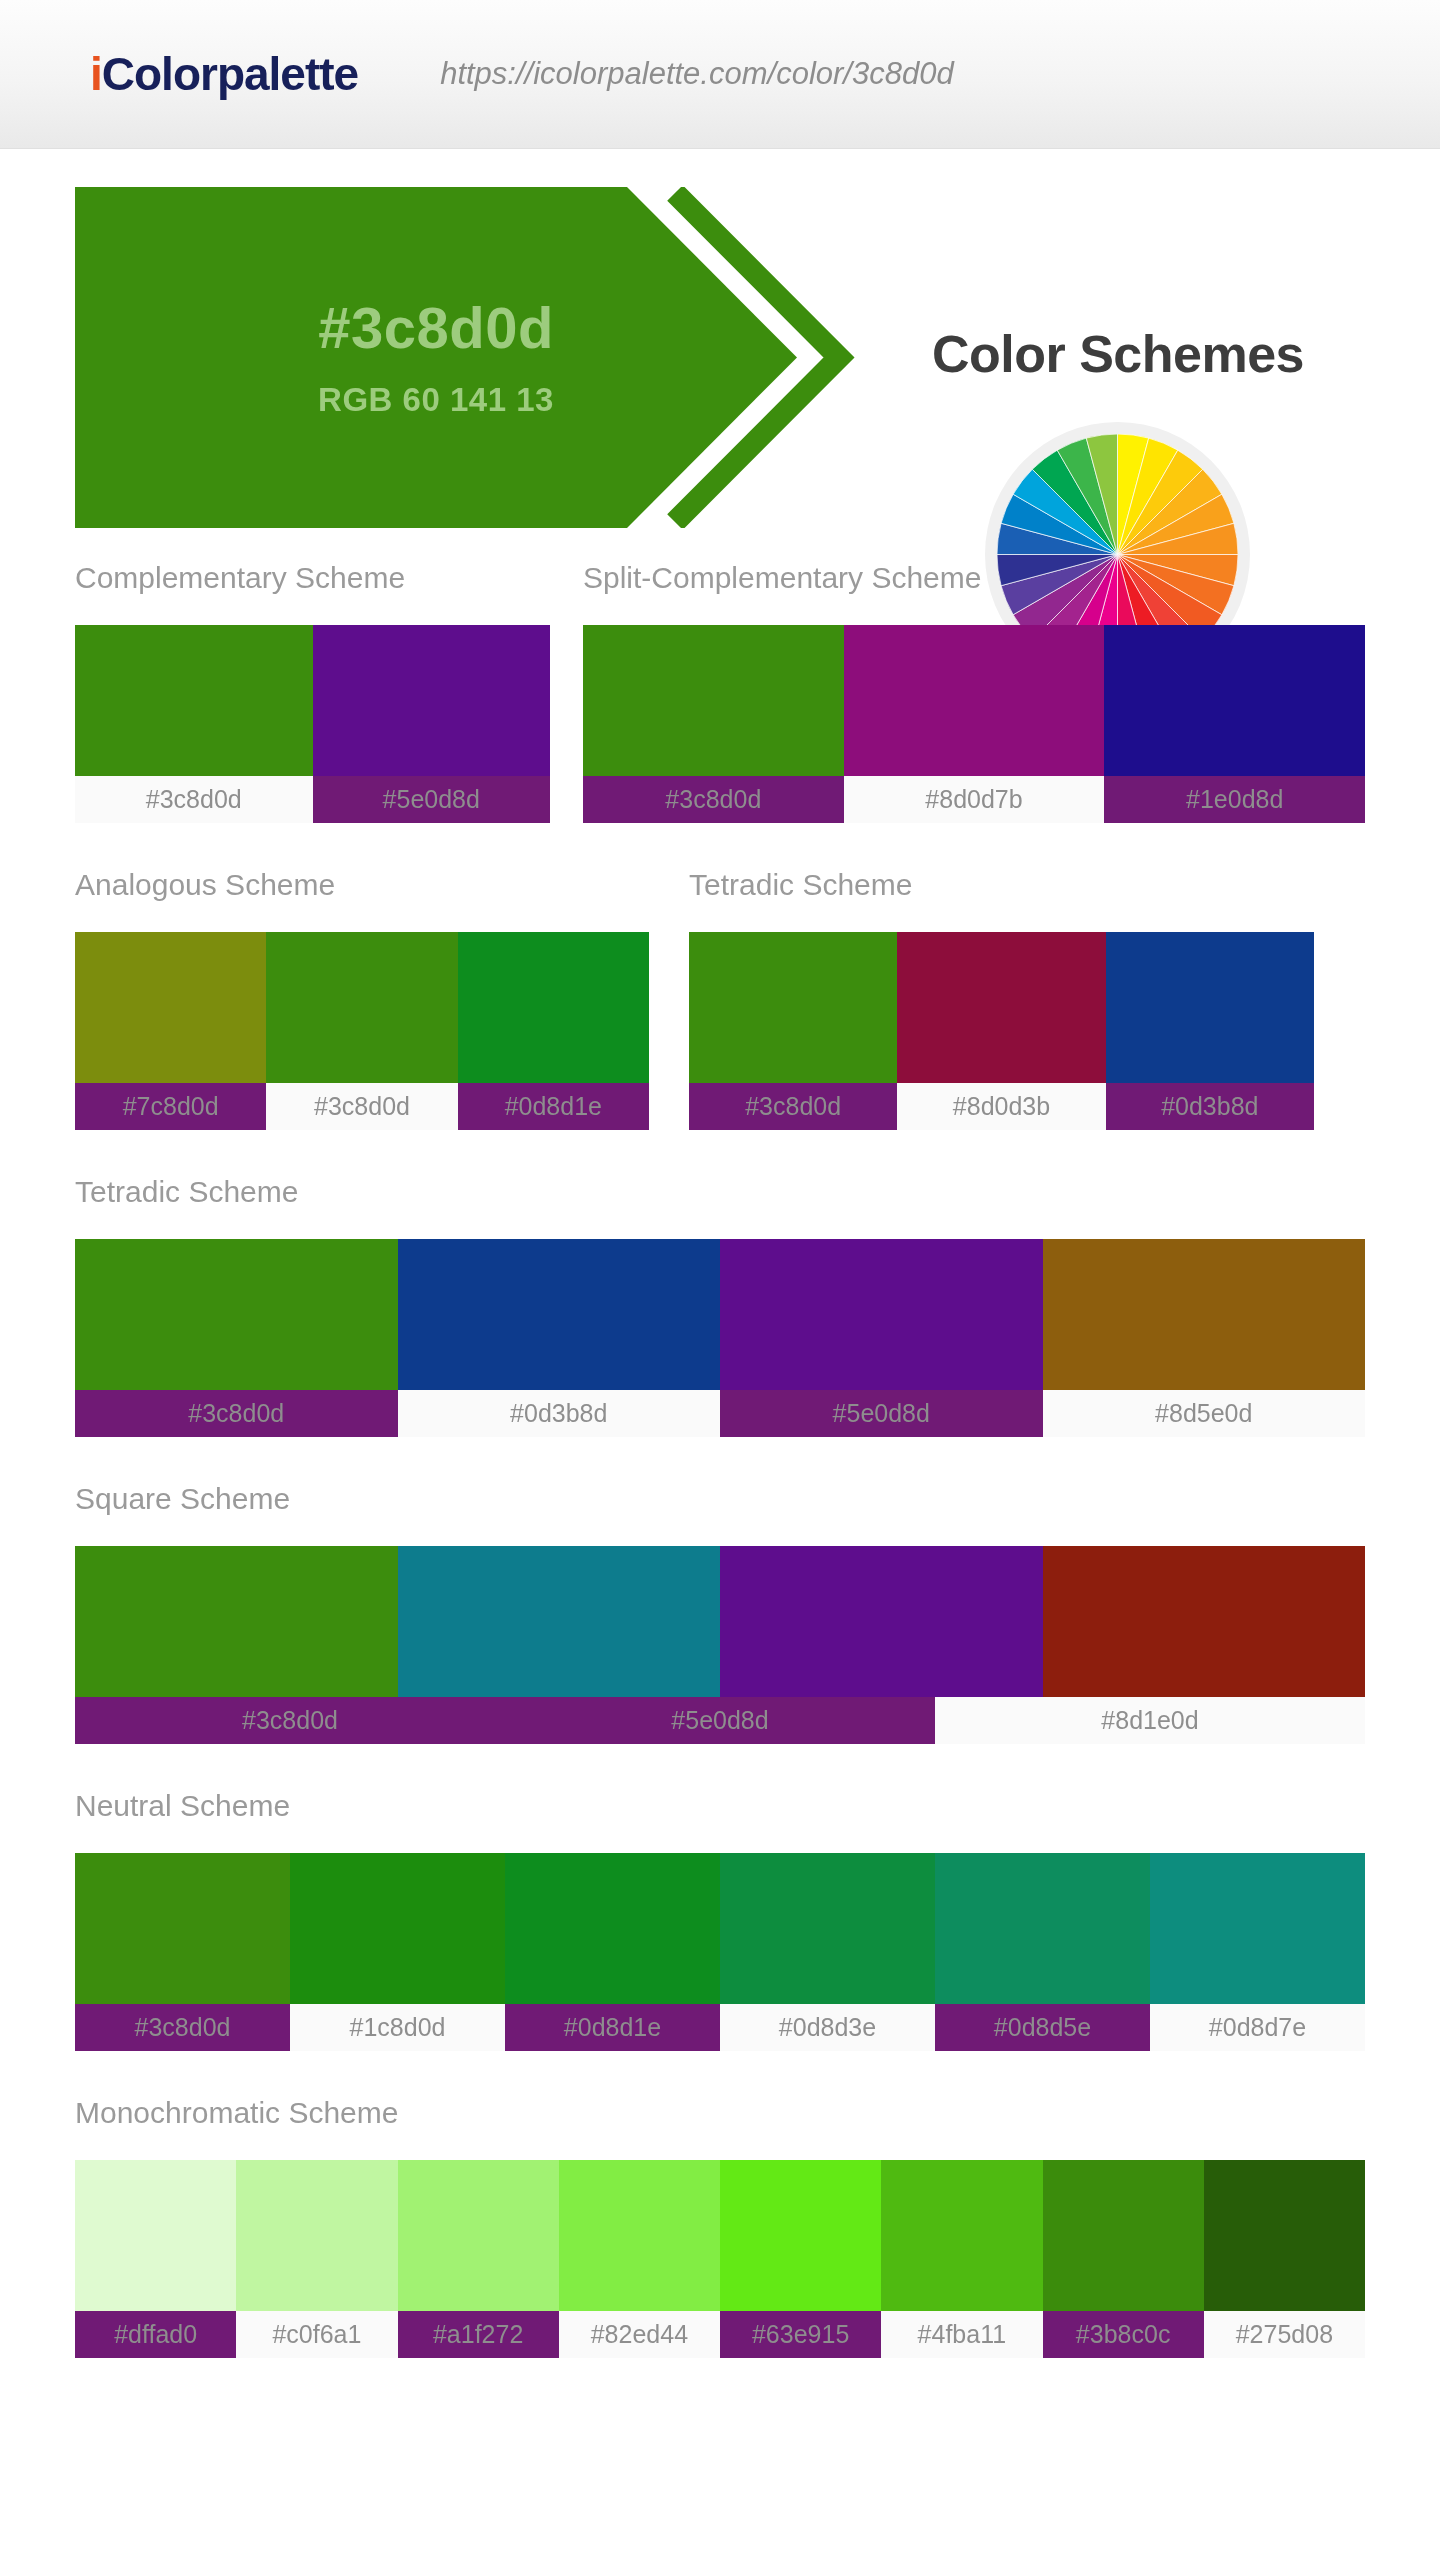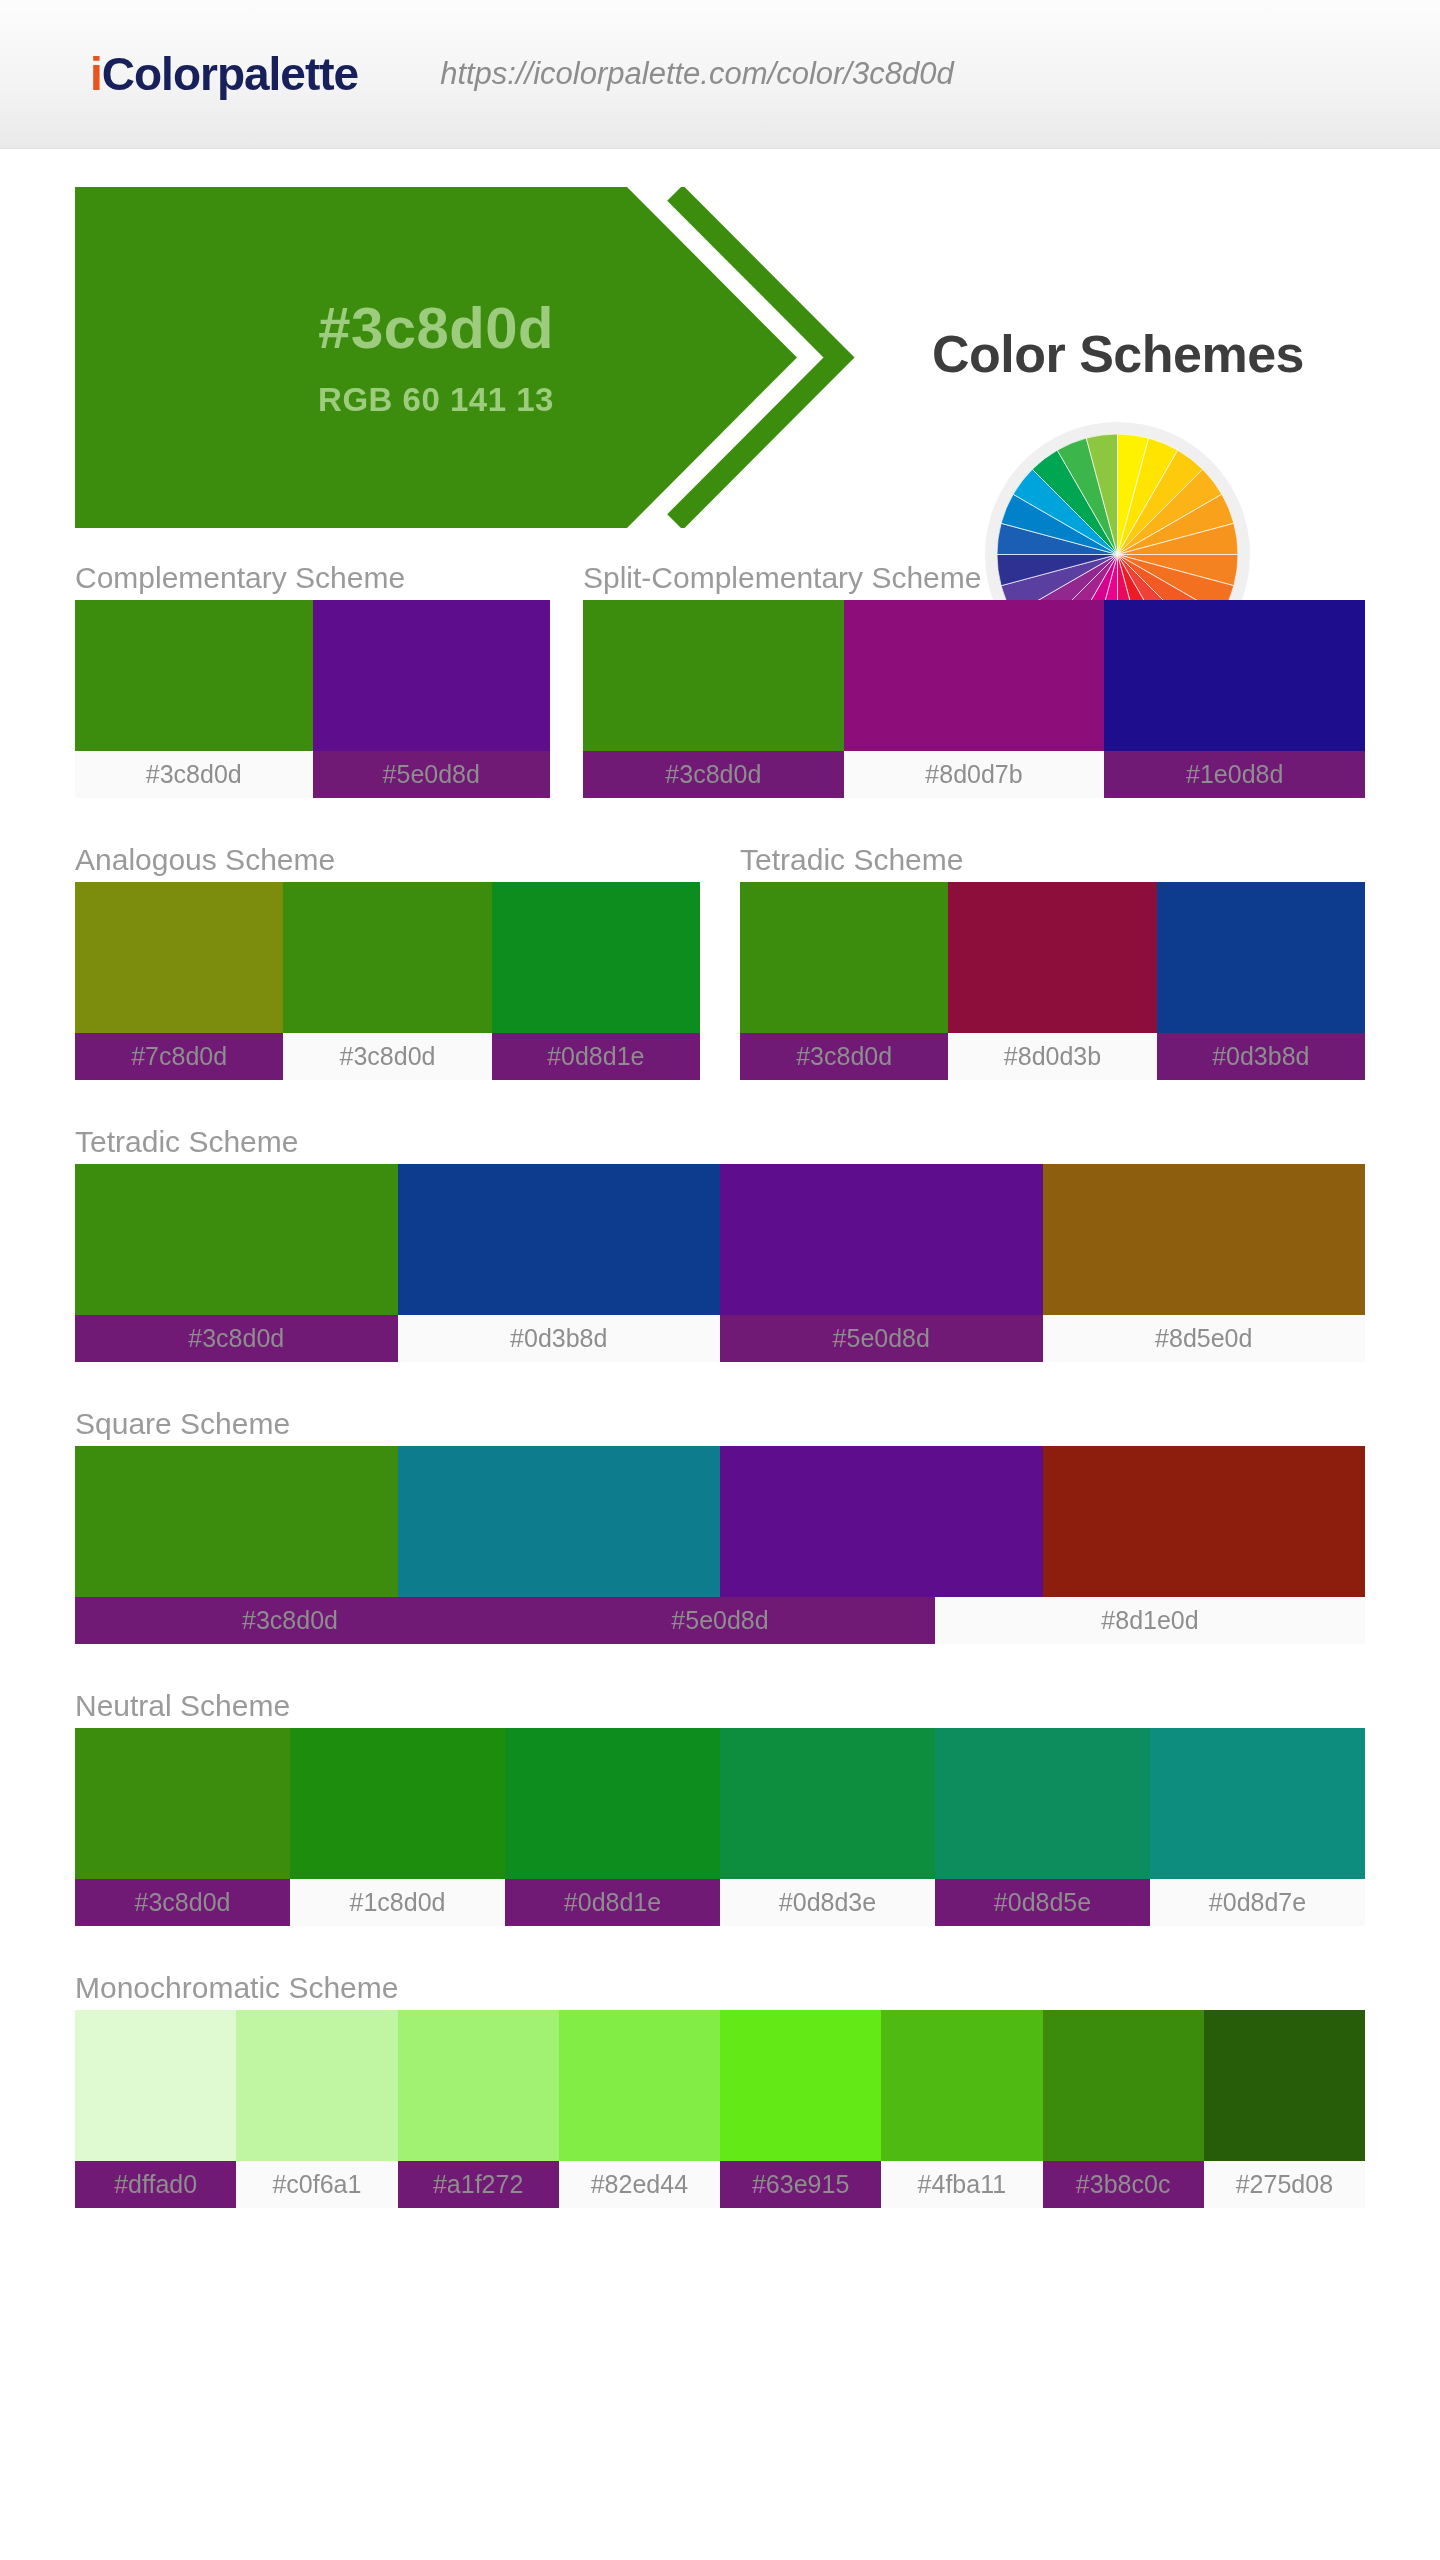--- a/index.html
+++ b/index.html
@@ -126,21 +126,21 @@
     margin: 0 75px;
   }
   .scheme {
     margin-bottom: 0;
   }
   .scheme-title {
     font-size: 30px;
     color: #9a9a9a;
     font-weight: normal;
     font-family: "Liberation Sans", sans-serif;
-    padding-bottom: 5px;
+    padding-bottom: 30px;
     white-space: nowrap;
   }
   .swatch-strip {
     display: flex;
     height: 151px;
   }
   .swatch {
     flex: 1;
   }
   .label-strip {
@@ -245,21 +245,21 @@
           <div class="label">#3c8d0d</div>
           <div class="label tint">#8d0d7b</div>
           <div class="label">#1e0d8d</div>
         </div>
     </div>
   </div>
 
   <div class="sec-gap"></div>
 
   <div class="row">
-    <div class="scheme" style="width:625px">
+    <div class="scheme" style="width:574px">
       <div class="scheme-title">Analogous Scheme</div>
       <div class="swatch-strip">
           <div class="swatch" style="background: rgb(124, 141, 13);"></div>
           <div class="swatch" style="background: rgb(60, 141, 13);"></div>
           <div class="swatch" style="background: rgb(13, 141, 30);"></div>
         </div>
       <div class="label-strip">
           <div class="label">#7c8d0d</div>
           <div class="label tint">#3c8d0d</div>
           <div class="label">#0d8d1e</div>

